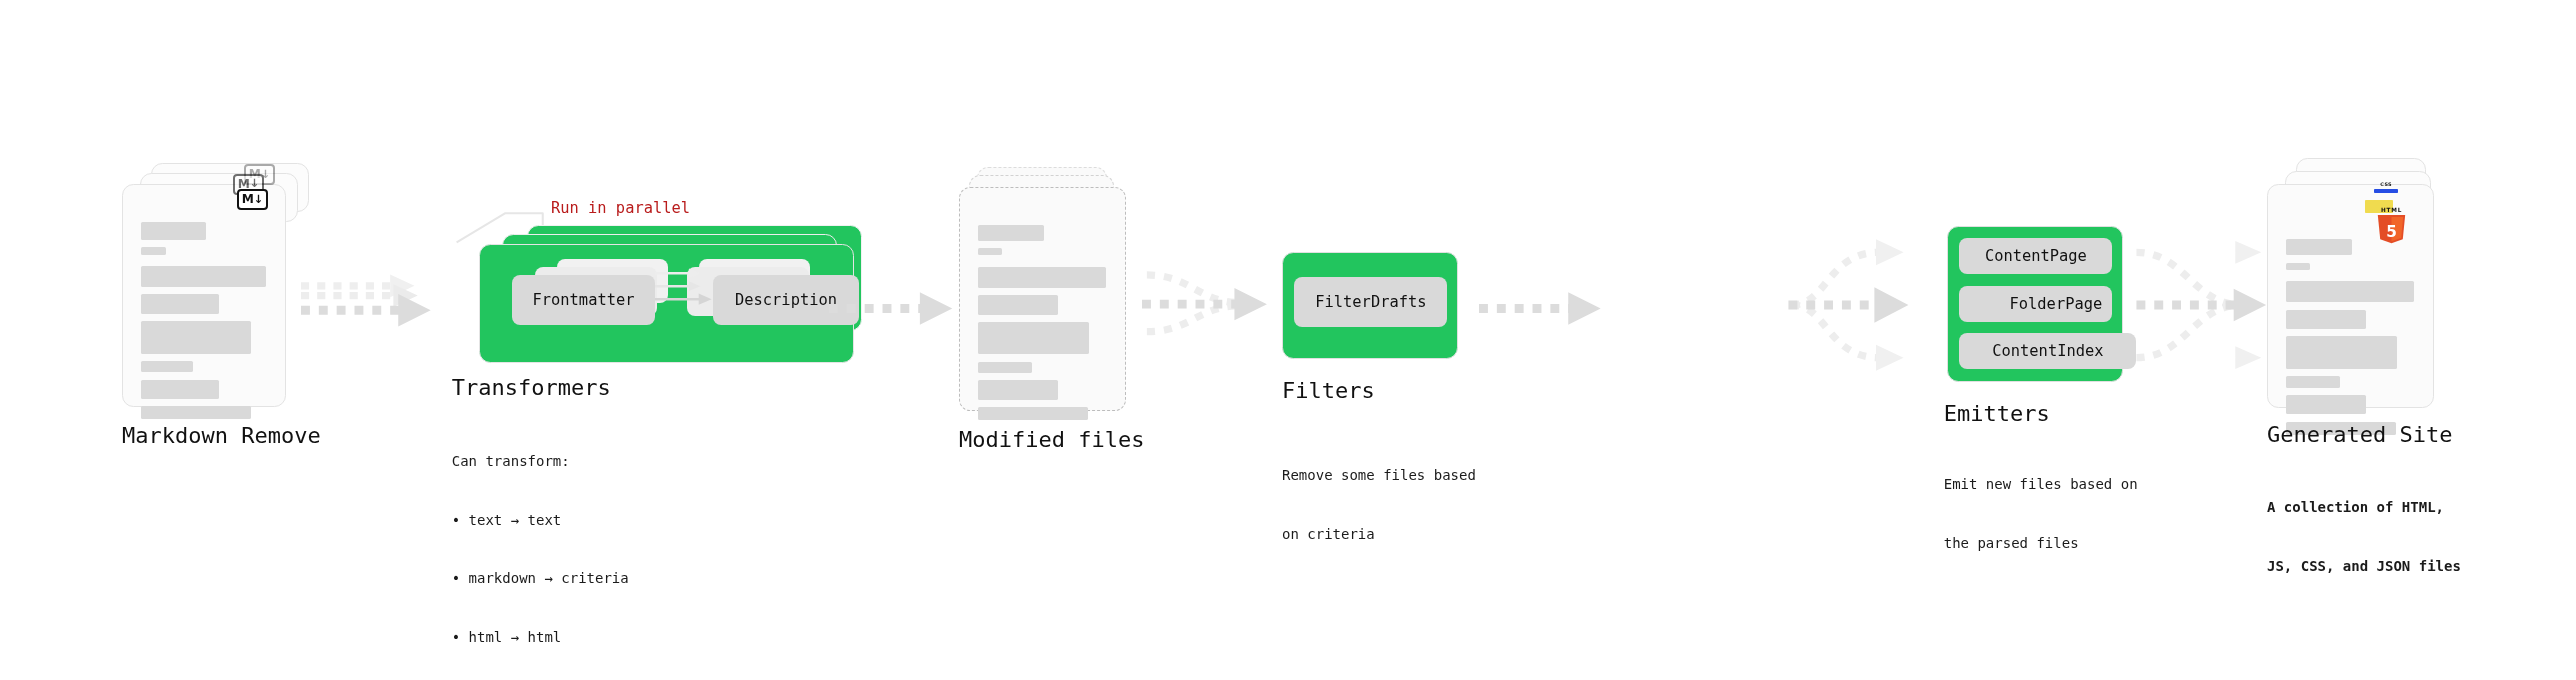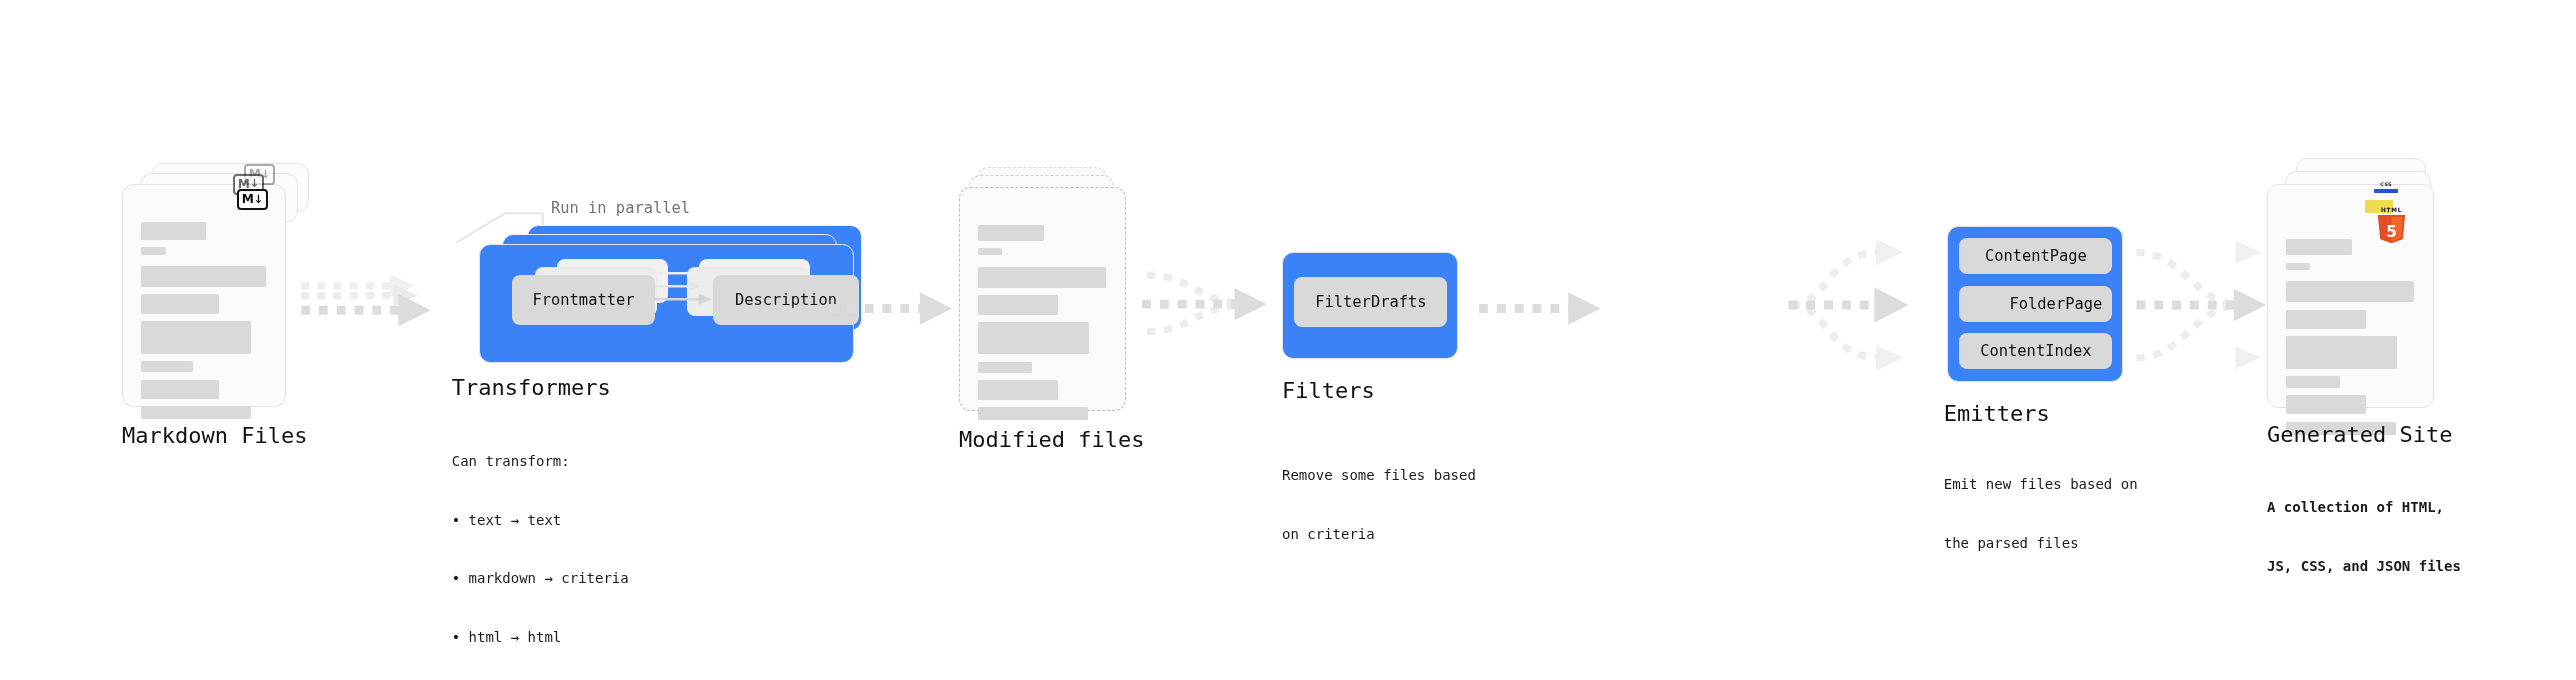--- a/index.html
+++ b/index.html
@@ -56,21 +56,21 @@
   .css-badge .t{
     position:absolute;top:-7.3px;left:0;width:24.4px;text-align:center;
     font:700 4.9px/1 "DejaVu Sans","Liberation Sans",sans-serif;color:#111;letter-spacing:0.4px;
   }
 
   
   .box{
     position:absolute;
     border:1.6px solid #e0e0e0;
     border-radius:11.4px;
-    background:#3b82f6;
+    background:#22c55e;
     box-sizing:border-box;
     text-decoration:underline;
   }
   .pill{
     position:absolute;
     background:#d9d9d9;
     border-radius:8.1px;
     display:flex;align-items:center;justify-content:center;
     font-size:15.4px;color:#111;
     box-sizing:border-box;
@@ -92,21 +92,21 @@
     font-size:14px;
     line-height:19.5px;
     color:#1b1b1b;
     white-space:pre;
   }
   .sub .b{display:block;}
   .bullet{display:block;padding-left:11.4px;text-indent:-11.4px;}
   .note{
     position:absolute;
     font-size:15.4px;
-    color:#737373;
+    color:#b91c1c;
     white-space:nowrap;
   }
 
   
   .conn{position:absolute;overflow:visible;}
 </style>
 </head>
 <body>
 
 <div id="stage">
@@ -134,21 +134,21 @@
       </div>
       <div class="md-badge faded" style="left:111px;top:10.6px;opacity:.6;">
         <span class="m">M</span>
           <span class="arw">↓</span>
       </div>
       <div class="md-badge" style="left:115px;top:26px;">
         <span class="m">M</span>
           <span class="arw">↓</span>
       </div>
     </div>
-    <div class="title" style="left:0px;top:260px;">Markdown Files</div>
+    <div class="title" style="left:0px;top:260px;">Markdown Remove</div>
   </div>
 
   <svg class="conn" style="left:301px;top:268px;width:154px;height:73px;" viewBox="0 0 190 90">
     <line x1="0" y1="22" x2="118" y2="22" stroke="#eeeeee" stroke-width="9" stroke-dasharray="10 10"></line>
     <polygon points="110,8 140,22 110,36" fill="#f0f0f0"></polygon>
     <line x1="0" y1="34" x2="122" y2="34" stroke="#ededed" stroke-width="9" stroke-dasharray="10 10"></line>
     <polygon points="114,20 144,34 114,48" fill="#ebebeb"></polygon>
     <line x1="0" y1="52" x2="128" y2="52" stroke="#dcdcdc" stroke-width="11" stroke-dasharray="11 11"></line>
     <polygon points="120,32 160,52 120,72" fill="#dcdcdc"></polygon>
   </svg>
@@ -257,21 +257,21 @@
   </svg>
 
   <div class="node" style="left:1947px;top:226px;">
     <div class="box" style="left:0px;top:0px;width:176px;height:156px;">
       <div class="pill" style="left:11.4px;top:11.4px;width:153px;height:36px;">
         <span>ContentPage</span>
       </div>
       <div class="pill" style="left:11.4px;top:59px;width:153px;height:36px;padding-left:40px;">
         <span>FolderPage</span>
       </div>
-      <div class="pill" style="left:11.4px;top:106px;width:153px;height:36px;">
+      <div class="pill" style="left:11.4px;top:106px;width:177px;height:36px;">
         <span>ContentIndex</span>
       </div>
     </div>
     <div class="title" style="left:-3.3px;top:175px;">Emitters</div>
     <div class="sub" style="left:-3.3px;top:210px;">
       <span class="b">Emit new files based on</span>
       <span class="b">the parsed files</span>
     </div>
   </div>
 

